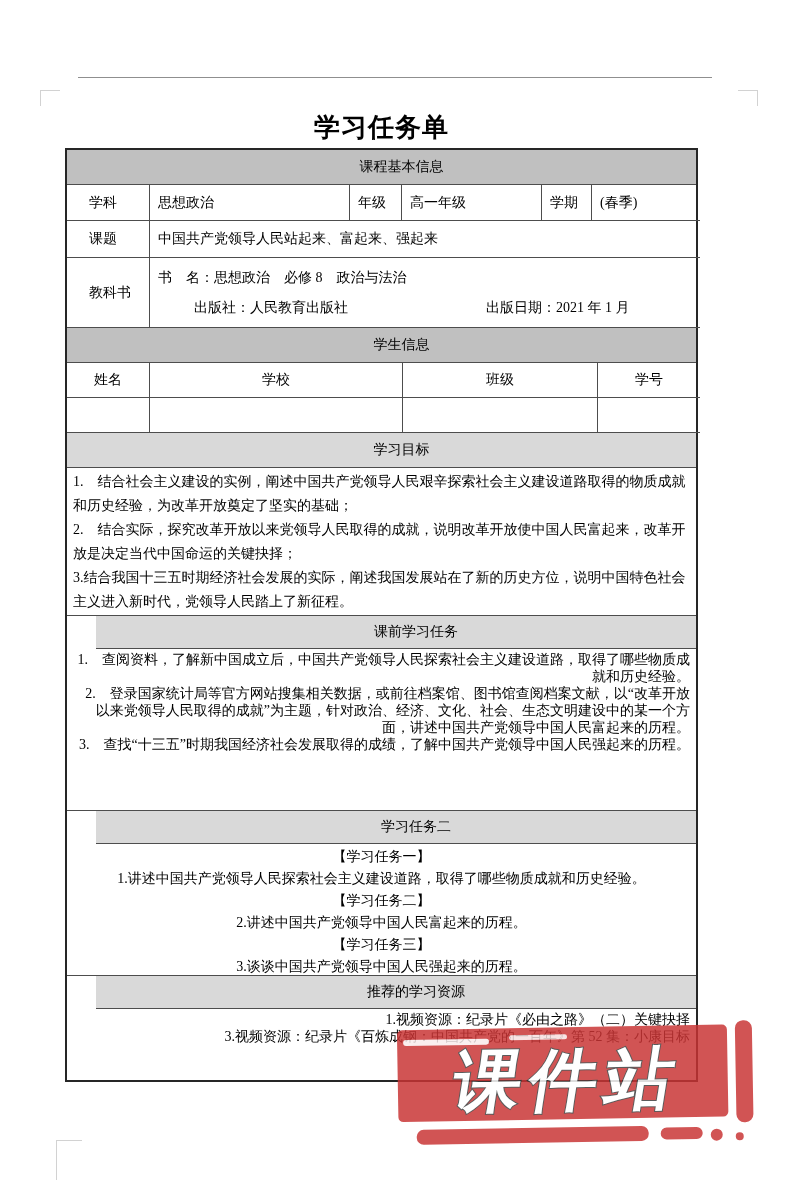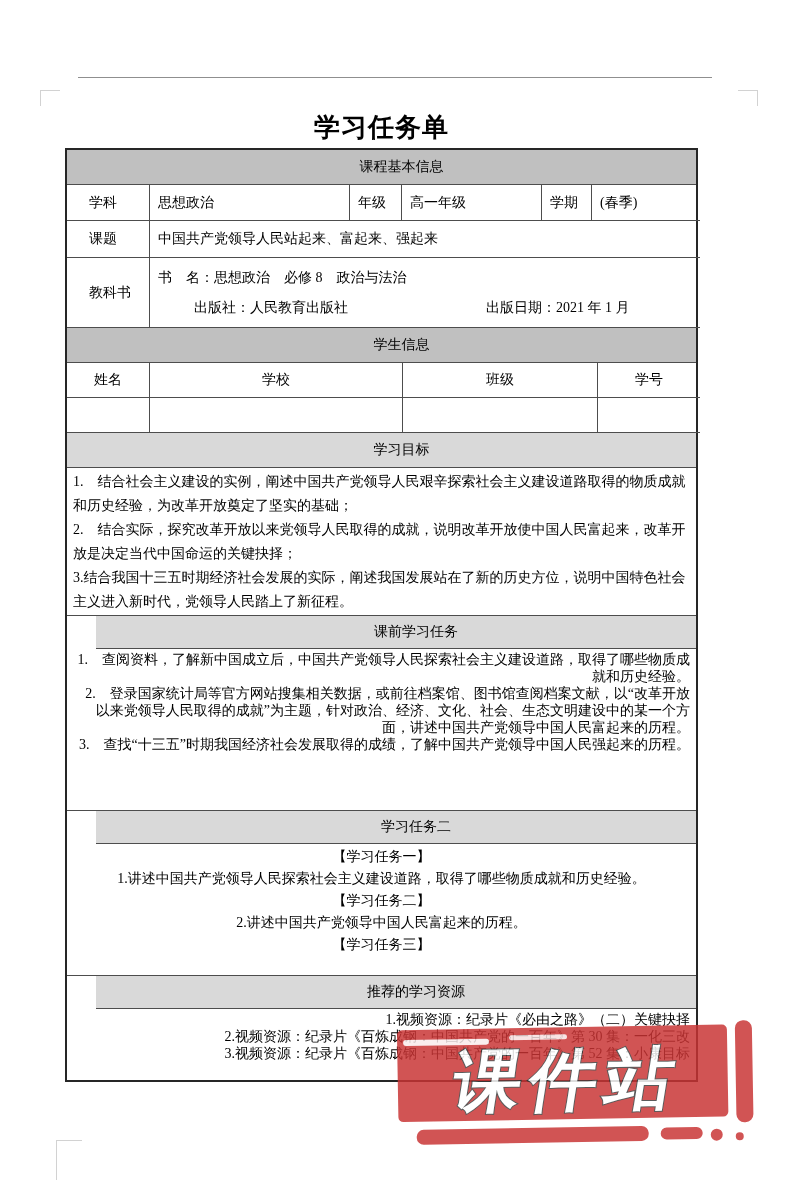--- a/index.html
+++ b/index.html
@@ -165,26 +165,26 @@
     <p>3.　查找“十三五”时期我国经济社会发展取得的成绩，了解中国共产党领导中国人民强起来的历程。</p>
   </div>
 
   <div class="sec light h33">学习任务二</div>
   <div class="content lh22 in-content">
     <p>【学习任务一】</p>
     <p>1.讲述中国共产党领导人民探索社会主义建设道路，取得了哪些物质成就和历史经验。</p>
     <p>【学习任务二】</p>
     <p>2.讲述中国共产党领导中国人民富起来的历程。</p>
     <p>【学习任务三】</p>
+    <p>3.谈谈中国共产党领导中国人民强起来的历程。</p>
   </div>
 
   <div class="sec light h33">推荐的学习资源</div>
   <div class="content lh23 pt4 res-content">
     <p>1.视频资源：纪录片《必由之路》（二）关键抉择</p>
-    <p>2.视频资源：纪录片《百炼成钢：中国共产党的一百年》第 30 集：一化三改</p>
     <p>3.视频资源：纪录片《百炼成钢：中国共产党的一百年》第 52 集：小康目标</p>
   </div>
 
 </div>
 
 <svg class="stamp" viewBox="0 0 380 160" aria-hidden="true">
   <g>
     <rect class="stamp-red" x="6" y="14" width="330" height="92" rx="5"></rect>
     <rect class="stamp-red" x="344" y="10" width="17" height="102" rx="8"></rect>
     <rect class="stamp-red" x="24" y="114" width="232" height="15" rx="7"></rect>

